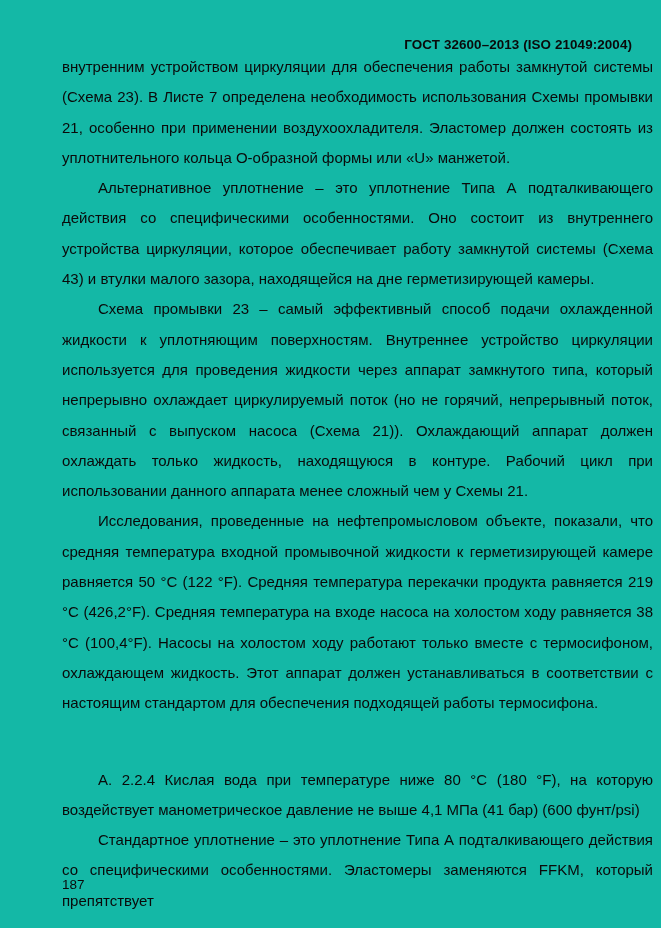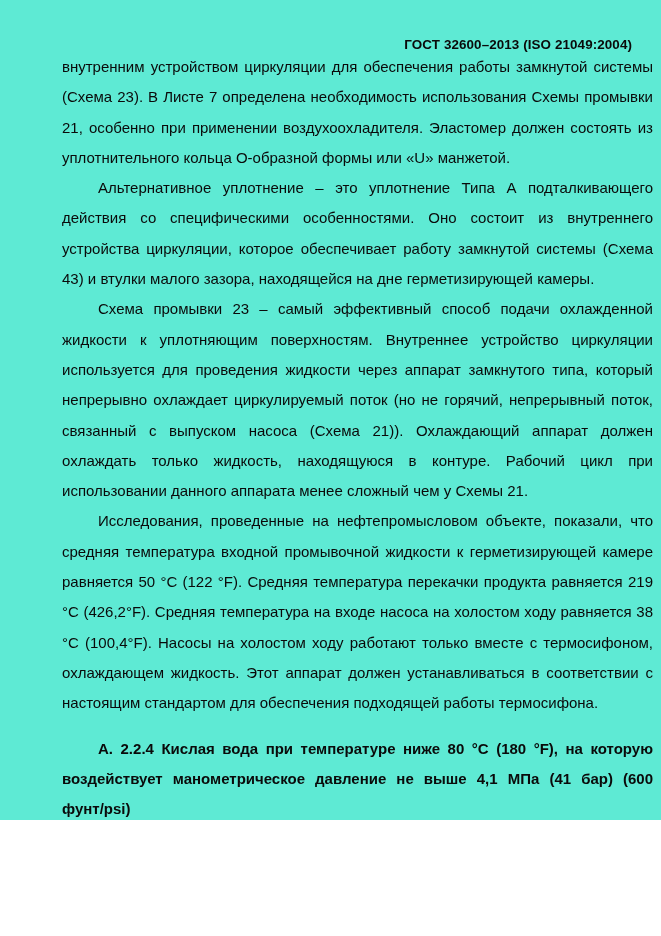--- a/index.html
+++ b/index.html
@@ -3,22 +3,22 @@
 <meta charset="utf-8">
 <style>
   html, body {
     margin: 0;
     padding: 0;
     background: #ffffff;
   }
   .page {
     position: relative;
     width: 661px;
-    height: 820px;
-    background: #5eead4;
+    height: 928px;
+    background: #14b8a6;
     overflow: hidden;
     font-family: "Liberation Sans", sans-serif;
     color: #0a0a0a;
   }
   .doc-header {
     position: absolute;
     top: 37px;
     left: 0;
     right: 29px;
     text-align: right;
@@ -34,21 +34,21 @@
     width: 591px;
   }
   .para {
     margin: 0;
     font-size: 15px;
     line-height: 30.3px;
     text-align: justify;
     text-indent: 36px;
   }
   .para.no-indent { text-indent: 0; }
-  .para.space-before { margin-top: 15px; font-weight: bold; }
+  .para.space-before { margin-top: 46px; }
   .para.continues { text-align-last: justify; }
   .page-number {
     position: absolute;
     top: 876px;
     left: 62px;
     width: 591px;
     text-align: left;
     font-size: 13.5px;
     line-height: 18px;
   }
@@ -58,16 +58,17 @@
 
 <div class="page">
   <div class="doc-header">ГОСТ 32600–2013 (ISO 21049:2004)</div>
 
   <div class="doc-body" id="paragraphs">
       <p class="para no-indent">внутренним устройством циркуляции для обеспечения работы замкнутой системы (Схема 23). В Листе 7 определена необходимость использования Схемы промывки 21, особенно при применении воздухоохладителя. Эластомер должен состоять из уплотнительного кольца О-образной формы или «U» манжетой.</p>
       <p class="para">Альтернативное уплотнение – это уплотнение Типа А подталкивающего действия со специфическими особенностями. Оно состоит из внутреннего устройства циркуляции, которое обеспечивает работу замкнутой системы (Схема 43) и втулки малого зазора, находящейся на дне герметизирующей камеры.</p>
       <p class="para">Схема промывки 23 – самый эффективный способ подачи охлажденной жидкости к уплотняющим поверхностям. Внутреннее устройство циркуляции используется для проведения жидкости через аппарат замкнутого типа, который непрерывно охлаждает циркулируемый поток (но не горячий, непрерывный поток, связанный с выпуском насоса (Схема 21)). Охлаждающий аппарат должен охлаждать только жидкость, находящуюся в контуре. Рабочий цикл при использовании данного аппарата менее сложный чем у Схемы 21.</p>
       <p class="para">Исследования, проведенные на нефтепромысловом объекте, показали, что средняя температура входной промывочной жидкости к герметизирующей камере равняется 50 °С (122 °F). Средняя температура перекачки продукта равняется 219 °С (426,2°F). Средняя температура на входе насоса на холостом ходу равняется 38 °С (100,4°F). Насосы на холостом ходу работают только вместе с термосифоном, охлаждающем жидкость. Этот аппарат должен устанавливаться в соответствии с настоящим стандартом для обеспечения подходящей работы термосифона.</p>
       <p class="para space-before">А. 2.2.4 Кислая вода при температуре ниже 80 °С (180 °F), на которую воздействует манометрическое давление не выше 4,1 МПа (41 бар) (600 фунт/psi)</p>
+      <p class="para continues">Стандартное уплотнение – это уплотнение Типа А подталкивающего действия со специфическими особенностями. Эластомеры заменяются FFKM, который препятствует</p>
     </div>
 
   <div class="page-number">187</div>
 </div>
 
 </body></html>

